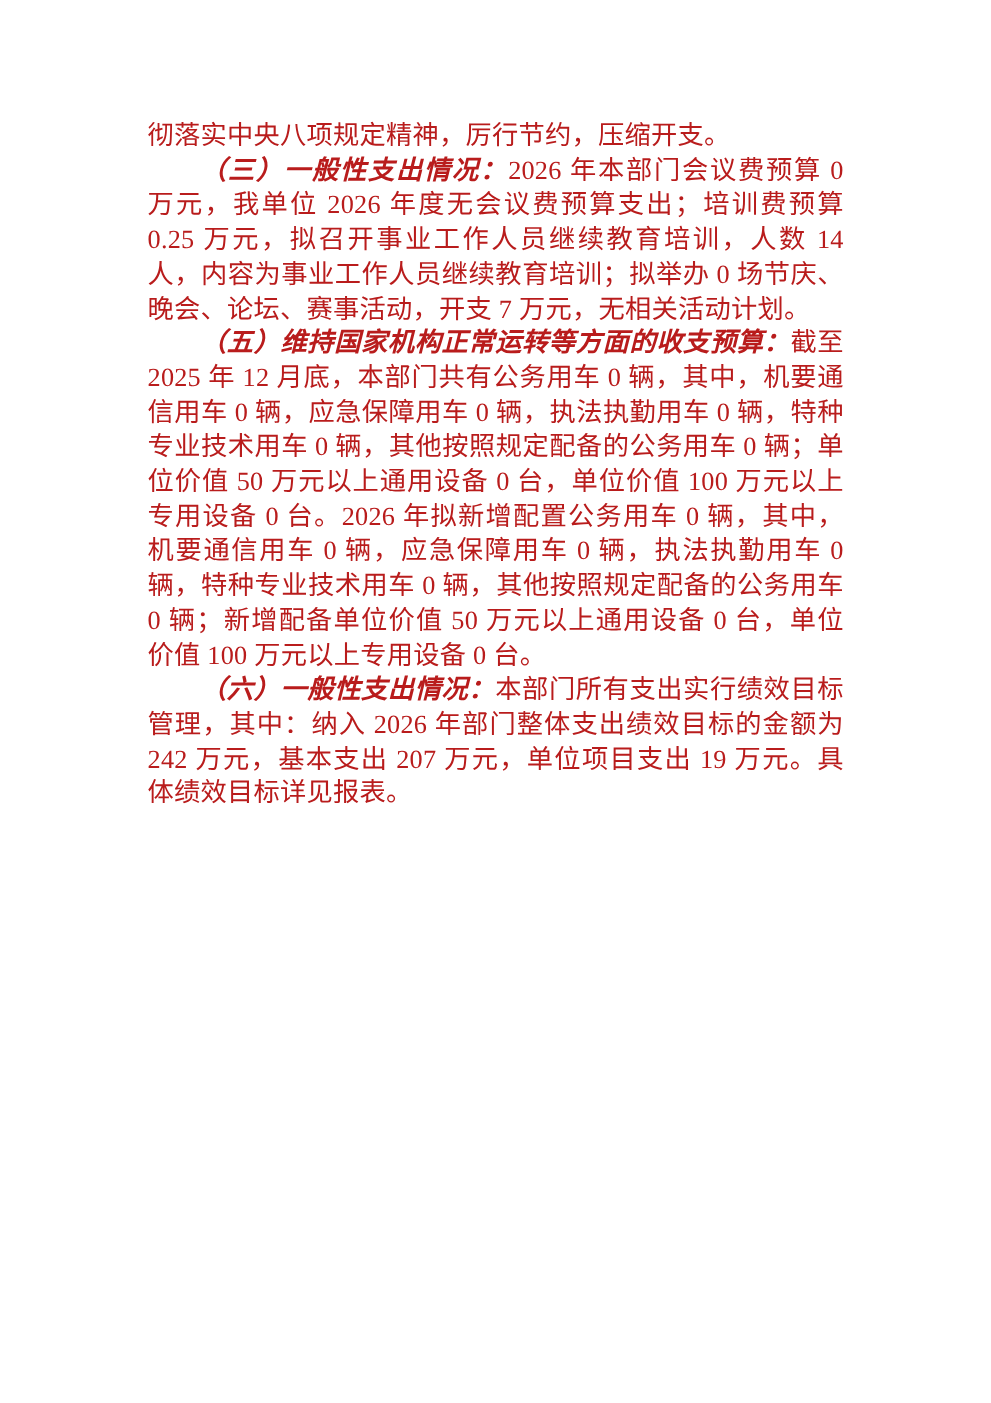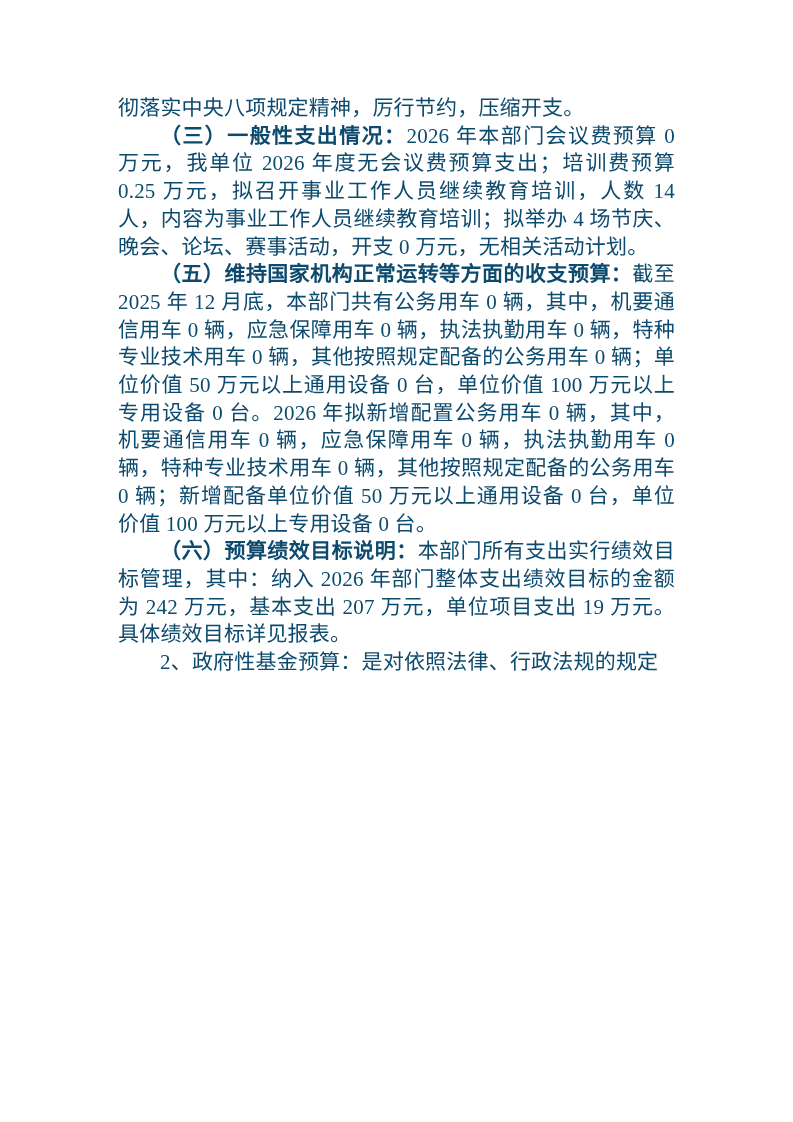--- a/index.html
+++ b/index.html
@@ -13,51 +13,51 @@
     height: 1122px;
     background: #ffffff;
     overflow: hidden;
     font-family: "Liberation Serif", "DejaVu Serif", serif;
   }
   .content {
     position: absolute;
     left: 118px;
     top: 95px;
     width: 557px;
-    color: #0c4a6e;
+    color: #b91c1c;
     font-size: 21px;
     line-height: 27.7px;
     text-align: justify;
     letter-spacing: 0.2px;
   }
   .para {
     margin: 0;
     padding: 0;
     text-indent: 2em;
   }
   .para.no-indent {
     text-indent: 0;
   }
   .lead {
     font-weight: bold;
+    font-style: italic;
   }
 </style>
 </head>
 <body>
 
 <div class="page">
   <div class="content">
 
     <p class="para no-indent"><span class="lead"></span><span>彻落实中央八项规定精神，厉行节约，压缩开支。</span></p>
 
-    <p class="para"><span class="lead">（三）一般性支出情况：</span><span>2026 年本部门会议费预算 0 万元，我单位 2026 年度无会议费预算支出；培训费预算 0.25 万元，拟召开事业工作人员继续教育培训，人数 14 人，内容为事业工作人员继续教育培训；拟举办 4 场节庆、晚会、论坛、赛事活动，开支 0 万元，无相关活动计划。</span></p>
+    <p class="para"><span class="lead">（三）一般性支出情况：</span><span>2026 年本部门会议费预算 0 万元，我单位 2026 年度无会议费预算支出；培训费预算 0.25 万元，拟召开事业工作人员继续教育培训，人数 14 人，内容为事业工作人员继续教育培训；拟举办 0 场节庆、晚会、论坛、赛事活动，开支 7 万元，无相关活动计划。</span></p>
 
 
     <p class="para"><span class="lead">（五）维持国家机构正常运转等方面的收支预算：</span><span>截至 2025 年 12 月底，本部门共有公务用车 0 辆，其中，机要通信用车 0 辆，应急保障用车 0 辆，执法执勤用车 0 辆，特种专业技术用车 0 辆，其他按照规定配备的公务用车 0 辆；单位价值 50 万元以上通用设备 0 台，单位价值 100 万元以上专用设备 0 台。2026 年拟新增配置公务用车 0 辆，其中，机要通信用车 0 辆，应急保障用车 0 辆，执法执勤用车 0 辆，特种专业技术用车 0 辆，其他按照规定配备的公务用车 0 辆；新增配备单位价值 50 万元以上通用设备 0 台，单位价值 100 万元以上专用设备 0 台。</span></p>
 
-    <p class="para"><span class="lead">（六）预算绩效目标说明：</span><span>本部门所有支出实行绩效目标管理，其中：纳入 2026 年部门整体支出绩效目标的金额为 242 万元，基本支出 207 万元，单位项目支出 19 万元。具体绩效目标详见报表。</span></p>
+    <p class="para"><span class="lead">（六）一般性支出情况：</span><span>本部门所有支出实行绩效目标管理，其中：纳入 2026 年部门整体支出绩效目标的金额为 242 万元，基本支出 207 万元，单位项目支出 19 万元。具体绩效目标详见报表。</span></p>
 
 
 
-    <p class="para"><span class="lead"></span><span>2、政府性基金预算：是对依照法律、行政法规的规定</span></p>
 
   </div>
 </div>
 
 </body></html>

